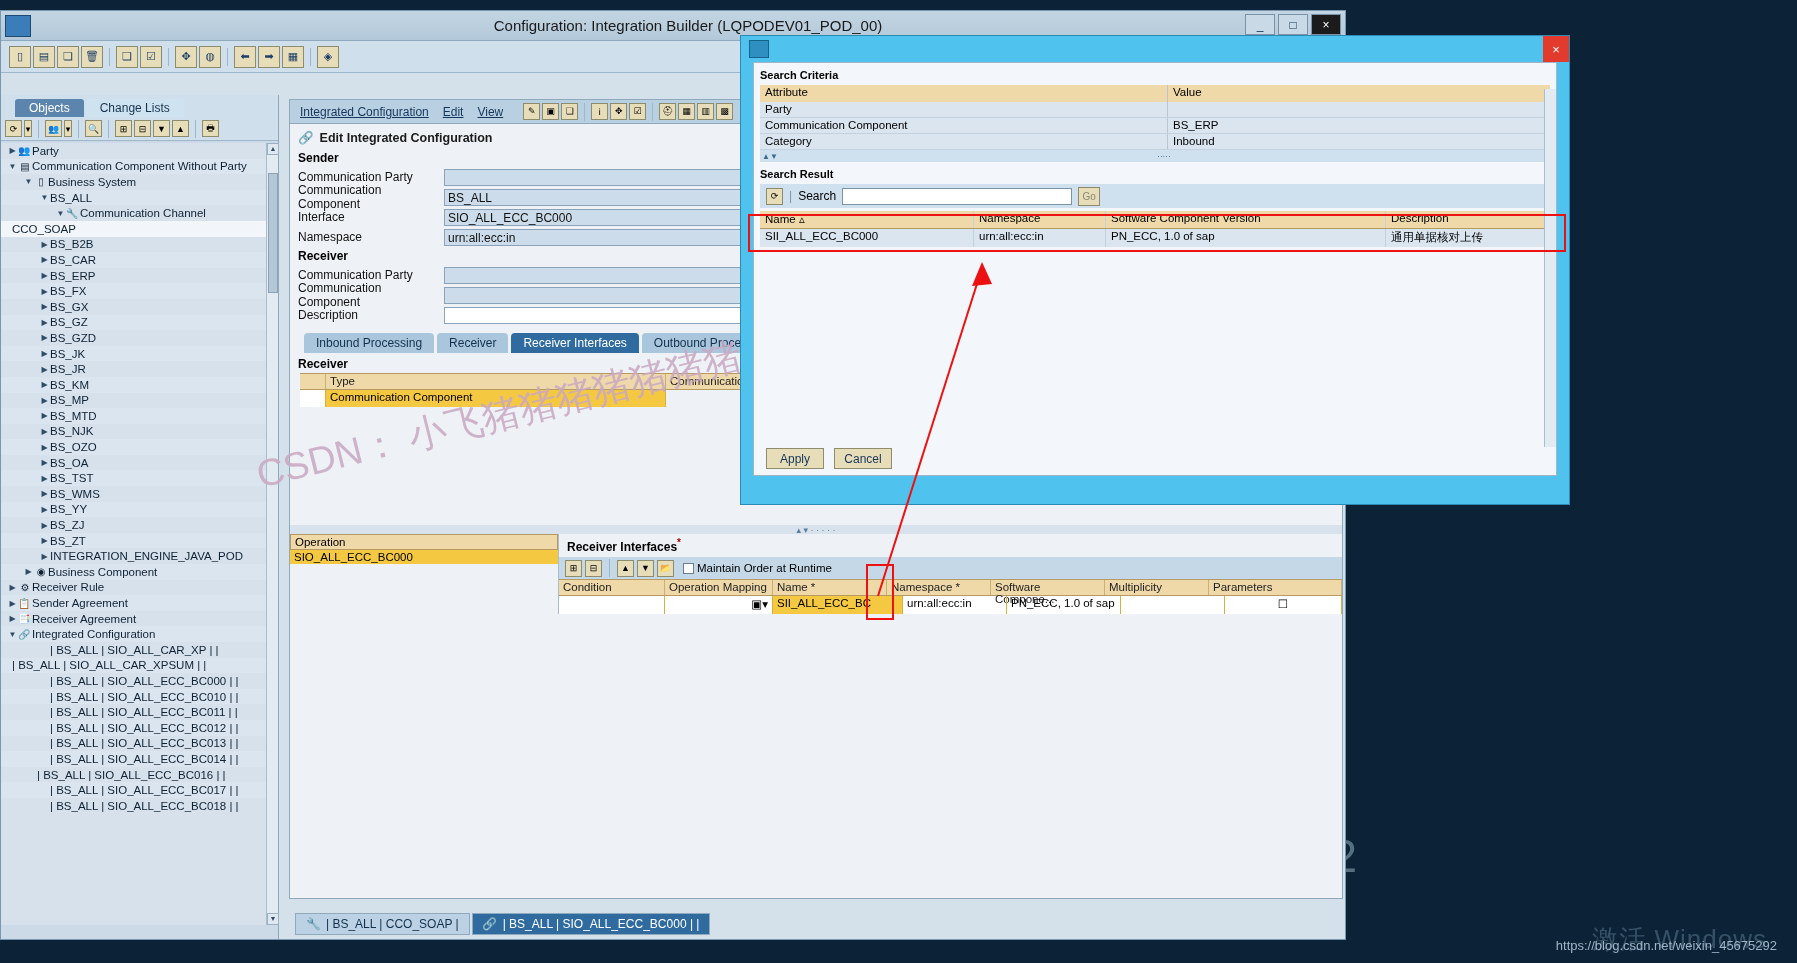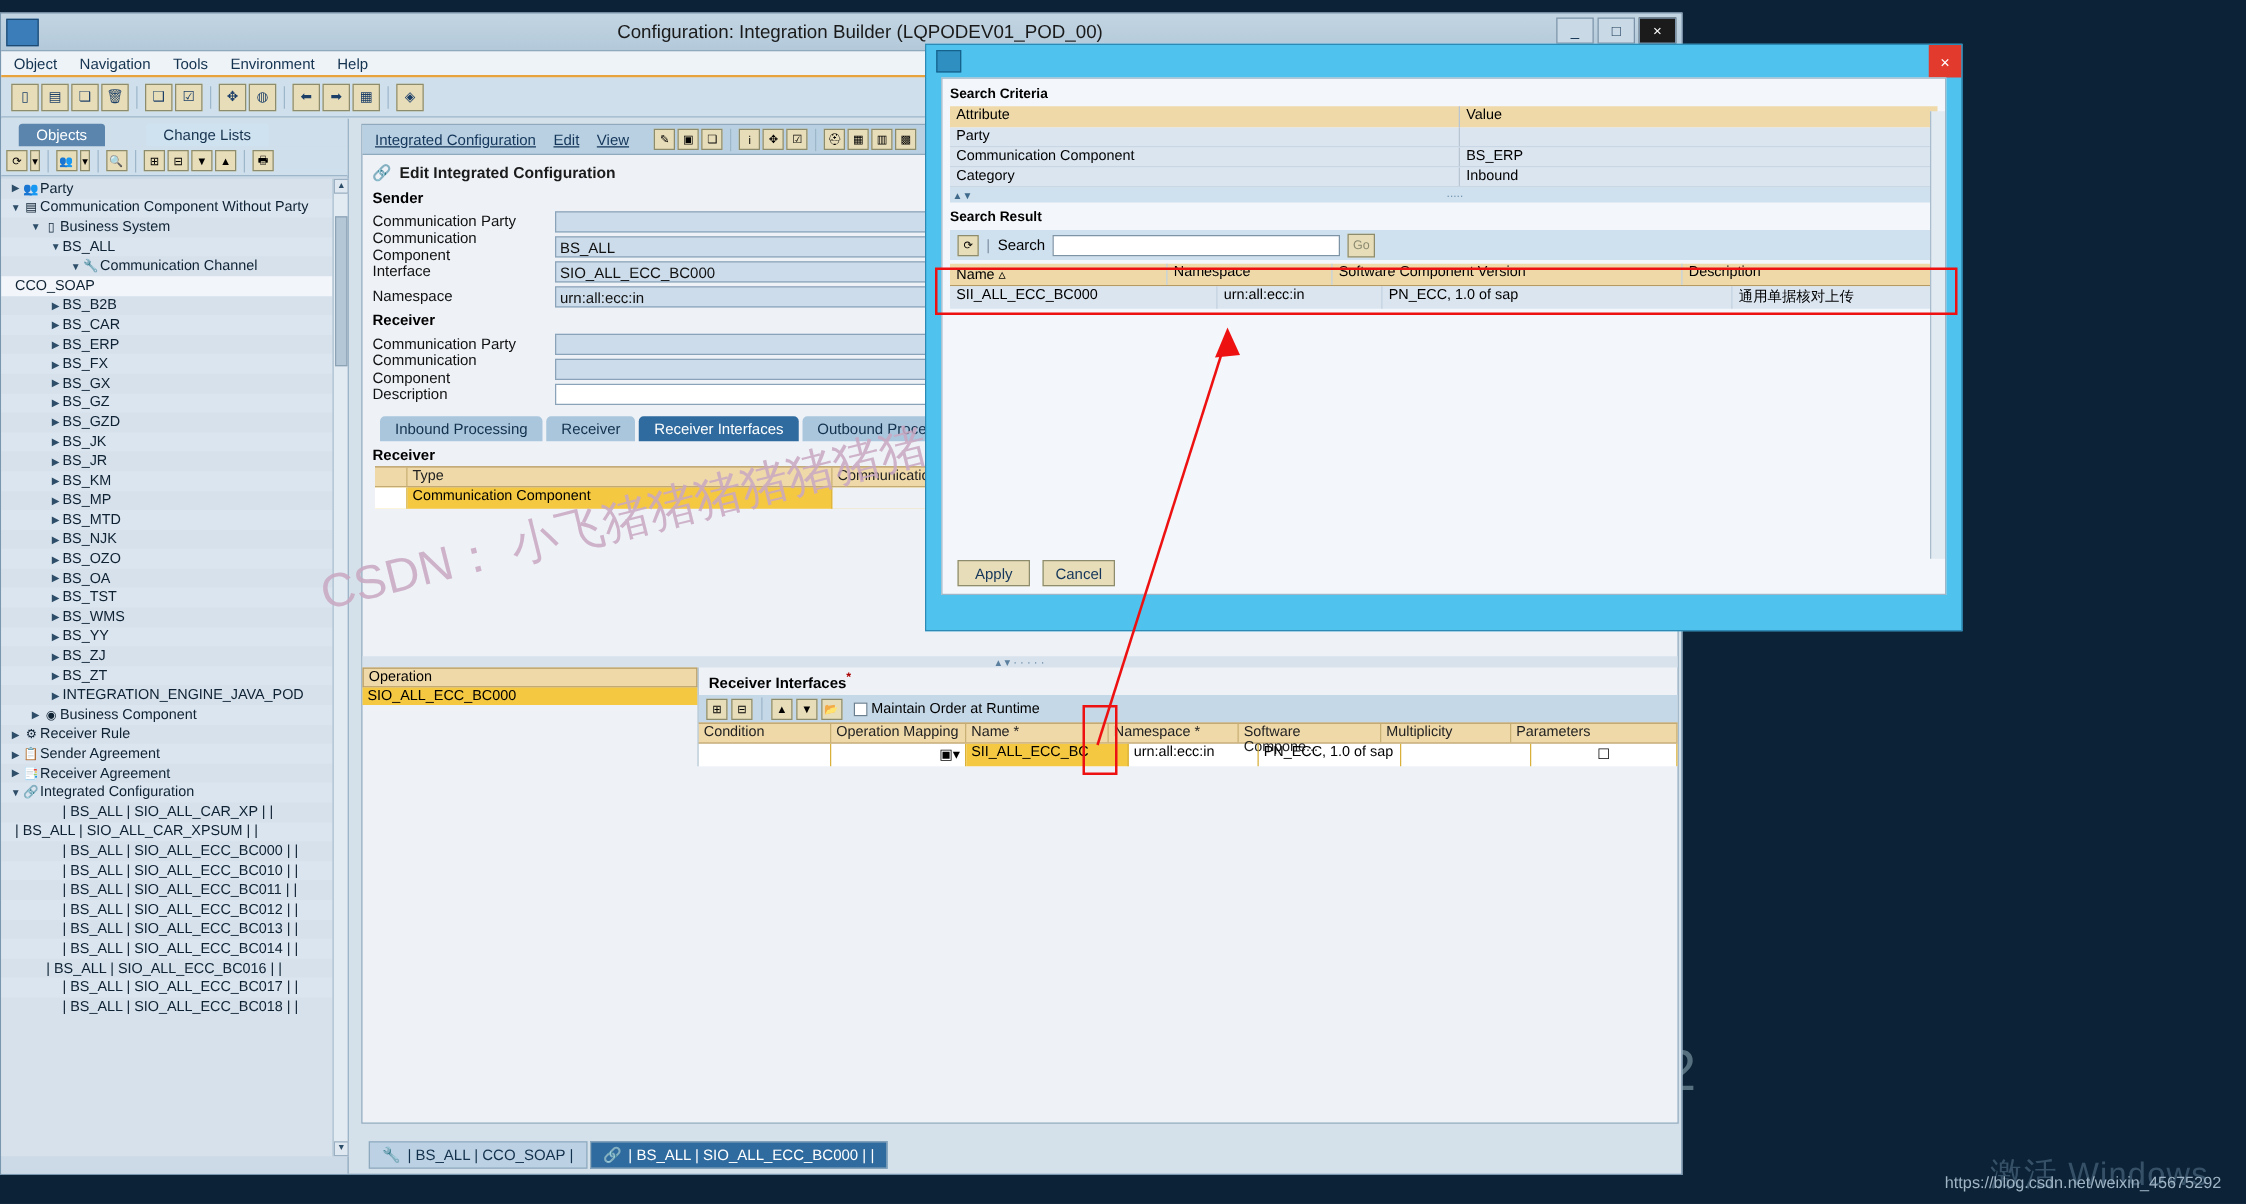--- a/index.html
+++ b/index.html
@@ -59,21 +59,21 @@
     width: 22px; height: 22px; background: #e8ddb9; border: 1px solid #8d8d6e;
     display:flex; align-items:center; justify-content:center; font-size: 11px; color:#1c3f68;
   }
   .tb-sep { width: 1px; height: 18px; background: #9db6c9; margin: 0 4px; }
 
   
   .left-panel {
     position: absolute; left: 0; top: 84px; width: 278px; bottom: 0;
     background: #ccd9e6; border-right: 1px solid #8fa9bd;
   }
-  .lp-tabs { height: 22px; display: flex; align-items: flex-end; padding-left: 14px; background: #cfe0ec; gap: 31px; }
+  .lp-tabs { height: 22px; display: flex; align-items: flex-end; padding-left: 14px; background: #cfe0ec; }
   .lp-tab {
     padding: 2px 14px; font-size: 12px; color: #fff; background: #5b85ad;
     border-radius: 3px 3px 0 0; margin-right: 2px;
   }
   .lp-tab.inactive { background: #cfe2f0; color: #17344f; }
   .lp-toolbar {
     height: 24px; background: #cfe0ec; display: flex; align-items: center;
     padding-left: 4px; gap: 2px; border-bottom: 1px solid #9db6c9;
   }
   .lp-tree {
@@ -217,27 +217,20 @@
     <div class="titlebar">
       <div style="width:26px;height:22px;margin-left:4px;background:#3a7db8;border:1px solid #1c4a73;"></div>
       <div class="title">Configuration: Integration Builder (LQPODEV01_POD_00)</div>
       <div class="win-btns">
         <div class="win-btn">_</div>
         <div class="win-btn">□</div>
         <div class="win-btn close">×</div>
       </div>
     </div>
 
-    <div class="menubar">
-      <span>Object</span>
-      <span>Navigation</span>
-      <span>Tools</span>
-      <span>Environment</span>
-      <span>Help</span>
-    </div>
 
     <div class="toolbar">
       <div class="tb-btn">▯</div>
       <div class="tb-btn">▤</div>
       <div class="tb-btn">❏</div>
       <div class="tb-btn">🗑</div>
       <div class="tb-sep"></div>
       <div class="tb-btn">❑</div>
       <div class="tb-btn">☑</div>
       <div class="tb-sep"></div>
@@ -627,21 +620,21 @@
       <div class="sec-label">Search Result</div>
       <div class="search-bar" style="margin:0 6px;">
         <div class="mini-btn">⟳</div>
         <span style="color:#7e93a5;">|</span>
         <span>Search</span>
         <input class="search-inp" value="" style="">
         <div class="go-btn">Go</div>
       </div>
       <div style="margin:3px 6px 0;">
         <div class="res-head">
-          <div class="rc" style="width:174px;">
+          <div class="rc" style="width:214px;">
             <span>Name</span>
             <span>▵</span>
           </div>
           <div class="rc" style="width:132px;">Namespace</div>
           <div class="rc" style="width:280px;">Software Component Version</div>
           <div class="rc" style="flex:1;">Description</div>
         </div>
         <div class="res-row">
           <div class="rc" style="width:214px;">SII_ALL_ECC_BC000</div>
           <div class="rc" style="width:132px;">urn:all:ecc:in</div>

